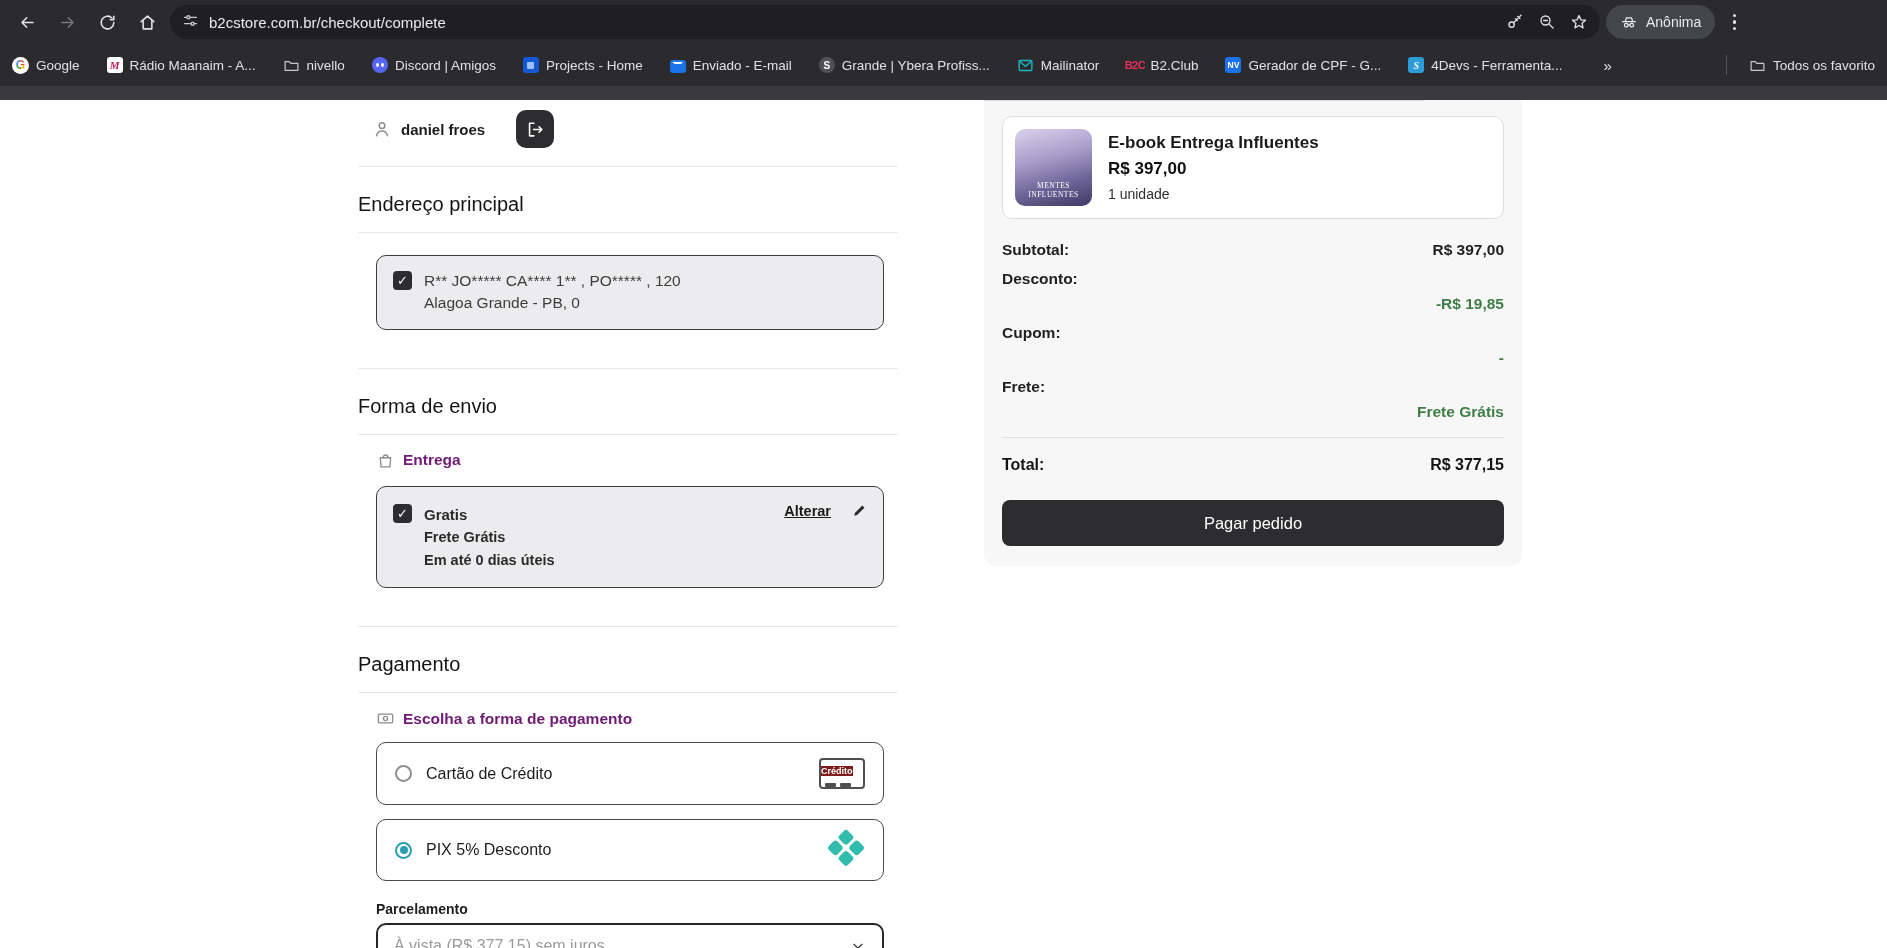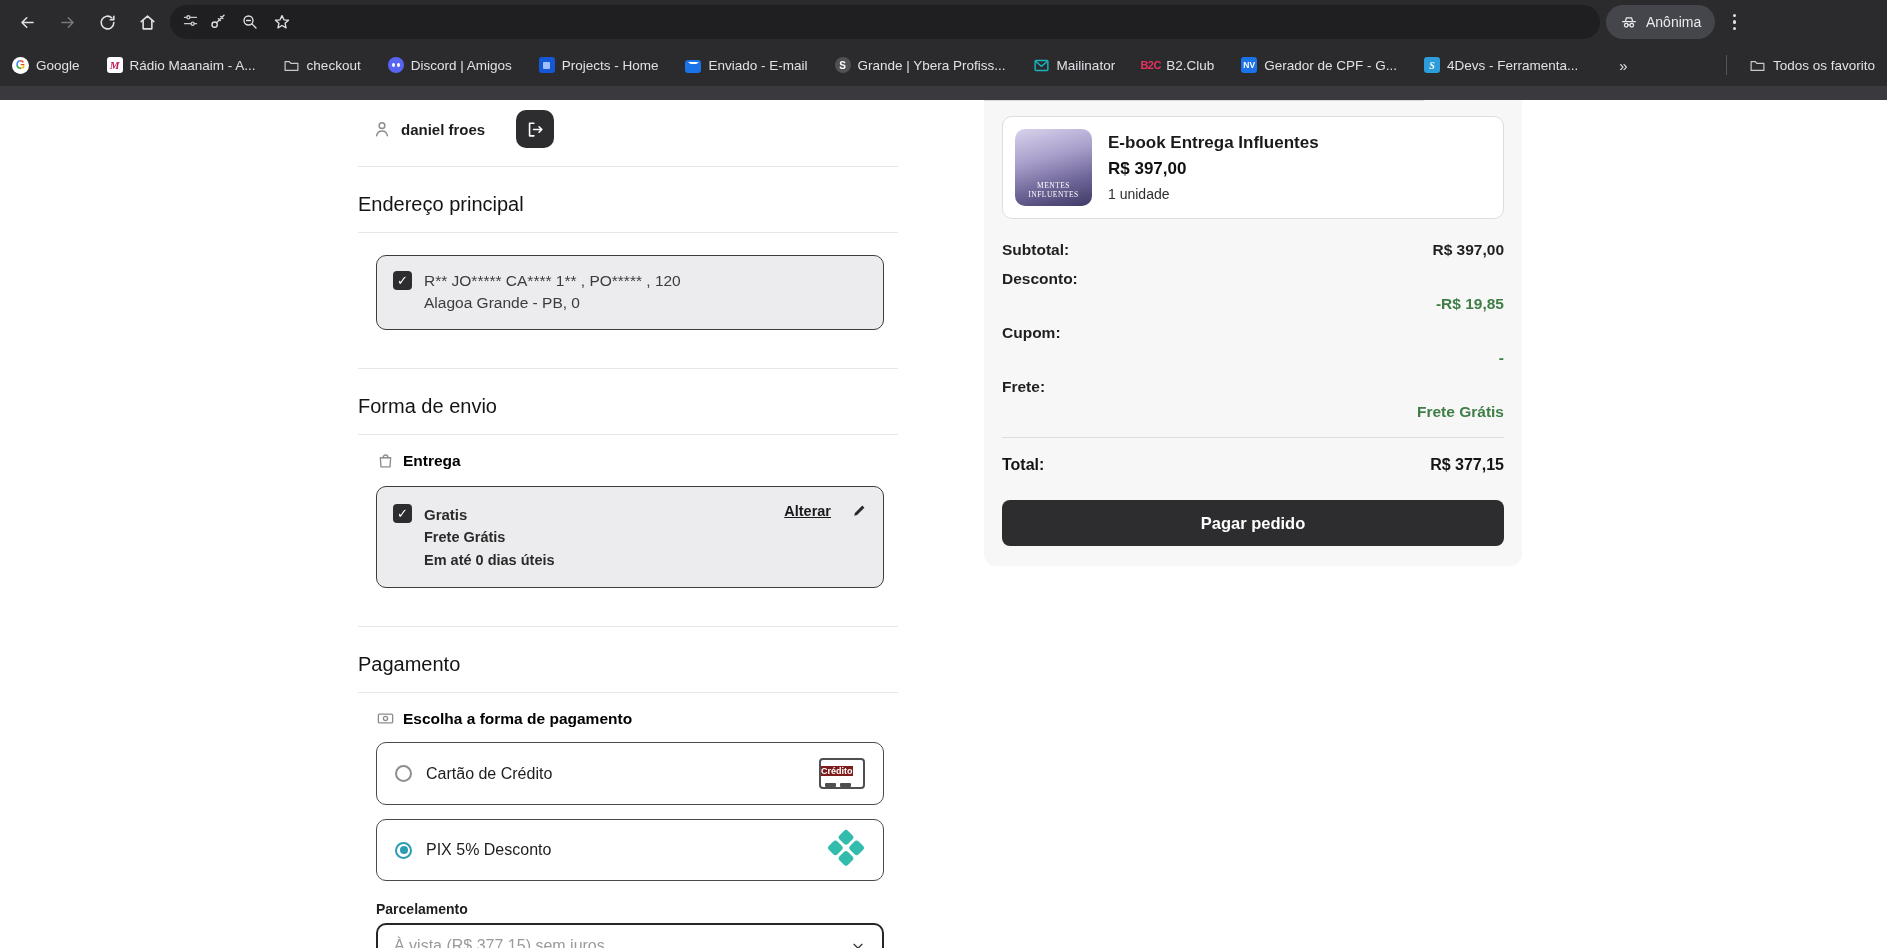--- a/index.html
+++ b/index.html
@@ -61,21 +61,21 @@
   .user-row svg { width:20px; height:20px; stroke:#8d8d91; fill:none; stroke-width:1.8; stroke-linecap:round; }
   .user-name { font-size:15px; font-weight:700; color:#1c1c1c; }
   .logout-btn { width:38px; height:38px; background:#2d2d30; border-radius:10px; margin-left:22px; display:flex; align-items:center; justify-content:center; }
   .logout-btn svg { width:19px; height:19px; stroke:#fff; fill:none; stroke-width:2; stroke-linecap:round; stroke-linejoin:round; }
 
   .gray-box { background:#ececee; border:1.5px solid #3d3d40; border-radius:10px; width:508px; }
   .addr-box { margin:22px 0 0 18px; padding:14px 16px; display:flex; gap:12px; }
   .cb { width:19px; height:19px; background:#2d2d30; border-radius:4px; color:#fff; display:flex; align-items:center; justify-content:center; font-size:13px; flex:0 0 auto; margin-top:1px; }
   .addr-lines { font-size:15.5px; color:#3c3c3c; line-height:1.45; }
 
-  .grp-label { display:flex; align-items:flex-end; gap:8px; font-size:15.5px; font-weight:700; color:#000000; }
+  .grp-label { display:flex; align-items:center; gap:8px; font-size:15.5px; font-weight:700; color:#701a75; }
   .grp-label svg { width:19px; height:19px; stroke:#8d8d91; fill:none; stroke-width:1.7; stroke-linecap:round; stroke-linejoin:round; }
 
   .ship-box { margin:16px 0 0 18px; padding:16px; display:flex; gap:12px; }
   .ship-lines { font-size:14.5px; font-weight:700; color:#2a2a2a; line-height:1.55; }
   .ship-name { font-size:15px; }
   .alter { margin-left:auto; display:flex; gap:21px; align-items:flex-start; }
   .alter-link { font-size:14.5px; font-weight:700; color:#1a1a1a; text-decoration:underline; }
   .alter svg { width:15px; height:15px; fill:#2a2a2a; }
 
   .opt-box { margin:14px 0 0 18px; width:508px; background:#fff; border:1.5px solid #4a4a4d; border-radius:10px; padding:15px 18px; display:flex; align-items:center; gap:14px; }
@@ -104,21 +104,21 @@
   .cover span { font-family:"Liberation Serif",serif; font-size:7.5px; color:#fff; letter-spacing:0.5px; text-align:center; padding-bottom:7px; text-transform:uppercase; }
   .prod-info { line-height:1.5; }
   .prod-title { font-size:17px; font-weight:600; color:#1a1a1a; }
   .prod-price { font-size:17px; font-weight:700; color:#111; }
   .prod-qty { font-size:14px; color:#2f2f2f; margin-top:3px; }
   .tot-rows { margin-top:22px; }
   .tot-row { display:flex; justify-content:space-between; font-size:15.5px; font-weight:700; color:#1f1f1f; margin-bottom:11px; }
   .tot-row .val.green, .tot-row .val.dash { color:#3e7d45;margin-top:25px; }
   .sum-hr { height:1px; background:#ddd; margin:16px 0 18px; }
   .total-row { display:flex; justify-content:space-between; font-size:16px; font-weight:700; color:#141414; }
-  .pay-btn { margin-top:26px; width:100%; height:46px; background:#2d2d30; border:none; border-radius:8px; color:#fff; font-size:16.5px; font-weight:700; font-family:inherit; display:flex; align-items:center; justify-content:center; } .mt16{margin-top:16px;} .mt18{margin-top:18px;}
+  .pay-btn { margin-top:26px; width:100%; height:46px; background:#2d2d30; border:none; border-radius:8px; color:#fff; font-size:16.5px; font-weight:400; font-family:inherit; display:flex; align-items:center; justify-content:center; } .mt16{margin-top:16px;} .mt18{margin-top:18px;}
   .mt26{margin-top:26px;} .mt38{margin-top:38px;}
 </style>
 </head>
 <body>
 
 <div class="chrome">
   <div class="toolbar">
     <div class="tbtn">
       <svg viewBox="0 0 24 24">
           <path d="M19 12H5M11 18l-6-6 6-6"></path>
@@ -142,20 +142,21 @@
         </svg>
     </div>
     <div class="urlbar">
       <span class="site-ic">
         <svg viewBox="0 0 24 24">
             <circle cx="9" cy="7.5" r="2.2"></circle>
             <path d="M3.5 7.5h3.3M11.2 7.5h9.3M3.5 16.5h9.3M17 16.5h3.5"></path>
             <circle cx="15" cy="16.5" r="2.2"></circle>
           </svg>
       </span>
+      <span class="url-text">b2cstore.com.br/checkout/complete</span>
       <span class="url-actions">
         <svg viewBox="0 0 24 24">
             <circle cx="7.5" cy="15.5" r="3.5"></circle>
             <path d="M10.5 12.5L20 3M15.5 4.5l3 3M12.5 7.5l2.5 2.5"></path>
           </svg>
         <svg viewBox="0 0 24 24">
             <circle cx="10" cy="10" r="6"></circle>
             <path d="M7.5 10h5M14.5 14.5L20 20"></path>
           </svg>
         <svg viewBox="0 0 24 24">
@@ -189,21 +190,21 @@
     <div class="bm">
       <span class="bm-ic sq maanaim">M</span>
       <span>Rádio Maanaim - A...</span>
     </div>
     <div class="bm">
       <span class="bm-ic">
         <svg viewBox="0 0 24 24" class="folder-svg">
             <path d="M3 6.5h6l2 2.5h10v10H3z"></path>
           </svg>
       </span>
-      <span>checkout</span>
+      <span>nivello</span>
     </div>
     <div class="bm">
       <span class="bm-ic sq discord">
           <i></i>
           <i></i>
         </span>
       <span>Discord | Amigos</span>
     </div>
     <div class="bm">
       <span class="bm-ic sq projects">

